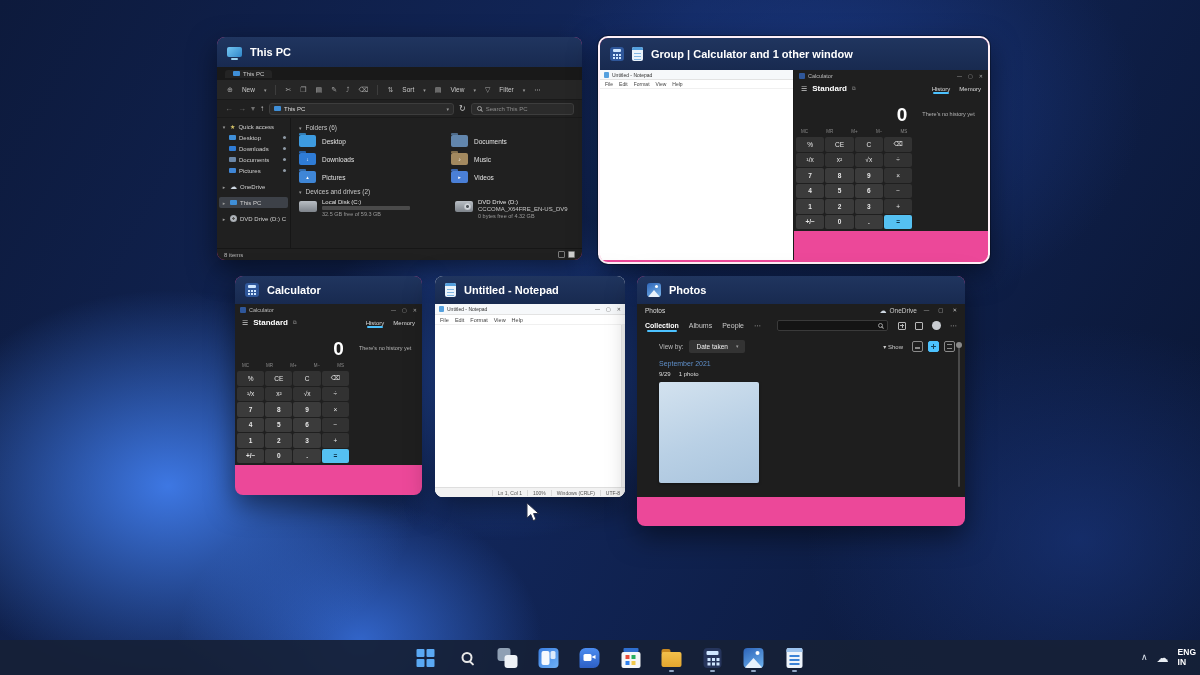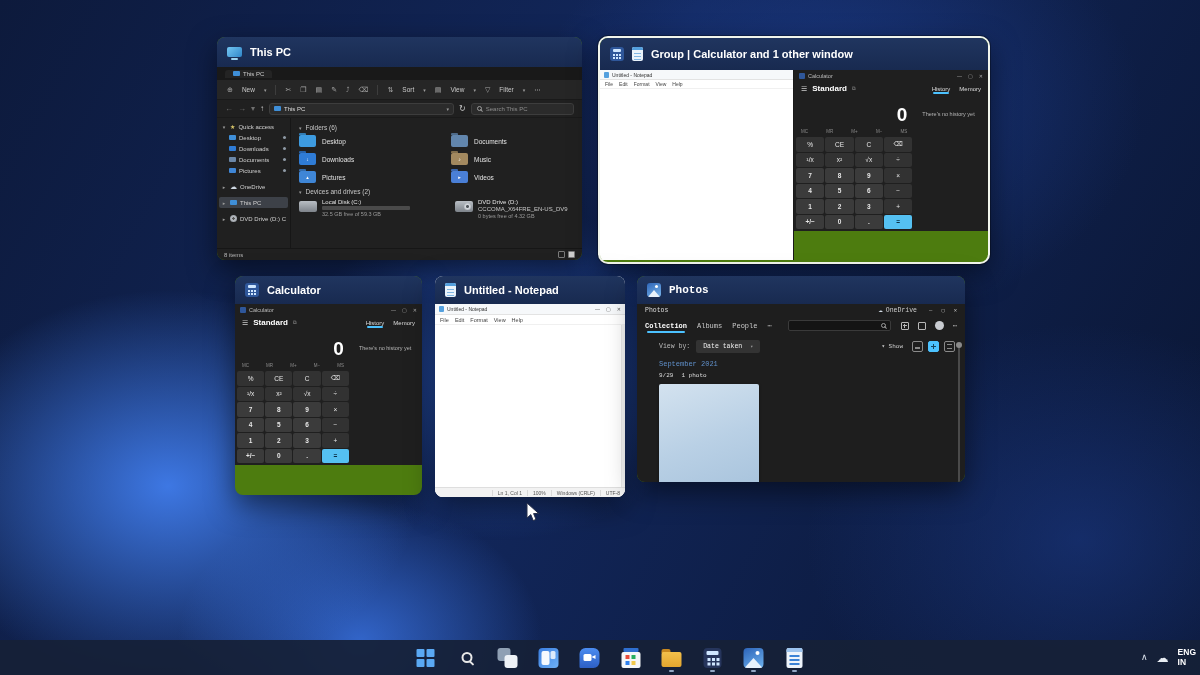--- a/index.html
+++ b/index.html
@@ -9,21 +9,21 @@
     background:
       radial-gradient(360px 280px at 14% 72%, rgba(64,124,235,.95), rgba(64,124,235,0) 70%),
       radial-gradient(300px 240px at 42% 55%, rgba(47,99,210,.75), rgba(47,99,210,0) 70%),
       radial-gradient(260px 200px at 30% 95%, rgba(58,116,228,.8), rgba(58,116,228,0) 70%),
       radial-gradient(420px 300px at 70% 16%, rgba(34,72,165,.55), rgba(34,72,165,0) 72%),
       radial-gradient(380px 300px at 90% 80%, rgba(30,64,150,.5), rgba(30,64,150,0) 72%),
       linear-gradient(118deg,#0d1a3c 0%,#12275c 45%,#0a1531 100%);
     position:relative;
   }
   .card { position:absolute; border-radius:8px; overflow:hidden;
-          box-shadow:0 10px 28px rgba(0,0,0,.5); background:#4d7c0f; }
+          box-shadow:0 10px 28px rgba(0,0,0,.5); background:#ec4899; }
   .card-header { height:28px; display:flex; align-items:center; gap:8px; padding:0 10px;
           background:linear-gradient(#20355f,#182a50); }
   .card-title { color:#fff; font-size:11px; font-weight:bold; white-space:nowrap; }
 
   
   .mon { width:15px; height:10px; background:linear-gradient(135deg,#74c6f2,#2f86c8); border-radius:2px; position:relative; flex:0 0 auto;}
   .mon::after { content:''; position:absolute; left:4px; right:4px; bottom:-3px; height:2px; background:#9fd3ef; border-radius:1px; }
   .calcico { width:14px; height:14px; border-radius:3px; background:#2f579a; position:relative; overflow:hidden; flex:0 0 auto;}
   .calcico::before { content:''; position:absolute; left:3px; top:2px; width:8px; height:3px; background:#cfe6ff; border-radius:1px; }
   .calcico::after { content:''; position:absolute; left:3px; top:7px; width:2px; height:2px; background:#cfe6ff;
@@ -132,21 +132,21 @@
   .card-notepad { left:435px; top:276px; width:190px; height:221px; background:#fff; }
   .np-full { height:193px; display:flex; flex-direction:column; background:#fff; }
   .np-full .np-titlebar { height:11px; }
   .np-full .np-menus { height:10px; font-size:5.5px; }
   .np-body { flex:1; position:relative; background:#fff; }
   .np-scroll { position:absolute; top:0; right:0; bottom:0; width:4px; background:#f3f3f3; border-left:1px solid #e8e8e8; }
   .np-status { height:10px; background:#f2f2f2; border-top:1px solid #dedede; display:flex; align-items:center; justify-content:flex-end; font-size:5px; color:#555; }
   .np-status span { padding:0 5px; border-left:1px solid #d8d8d8; white-space:nowrap; }
 
   
-  .card-photos { left:637px; top:276px; width:328px; height:206px;font-family:Liberation Mono, monospace; }
+  .card-photos { left:637px; top:276px; width:328px; height:250px; }
   .ph { height:193px; background:#1e1e1e; color:#ddd; position:relative; display:flex; flex-direction:column; }
   .ph-titlebar { height:13px; display:flex; align-items:center; padding:0 8px; font-size:6.5px; color:#ddd; }
   .ph-od { margin-left:auto; display:flex; align-items:center; gap:3px; margin-right:40px; color:#ccc; }
   .ph-winbtns { position:absolute; right:8px; top:3px; display:flex; gap:9px; font-size:5.5px; color:#bbb; }
   .ph-nav { height:17px; display:flex; align-items:center; gap:10px; padding:0 8px; }
   .ph-tab { font-size:7px; color:#c9c9c9; position:relative; }
   .ph-tab.active { color:#fff; font-weight:bold; }
   .ph-tab.active::after { content:''; position:absolute; left:2px; right:2px; bottom:-3px; height:2px; border-radius:1px; background:#4cc2ff; }
   .ph-more { font-size:7px; color:#c9c9c9; }
   .ph-search { width:112px; height:11px; background:#141414; border:1px solid #3a3a3a; border-radius:2px; margin-left:6px; display:flex; align-items:center; justify-content:flex-end; padding:0 4px; }

